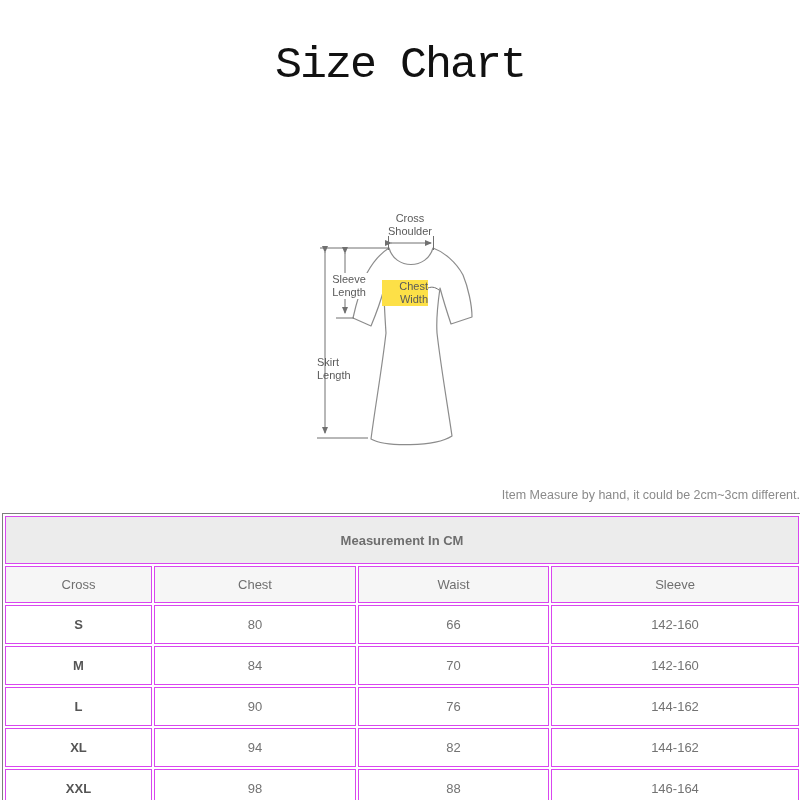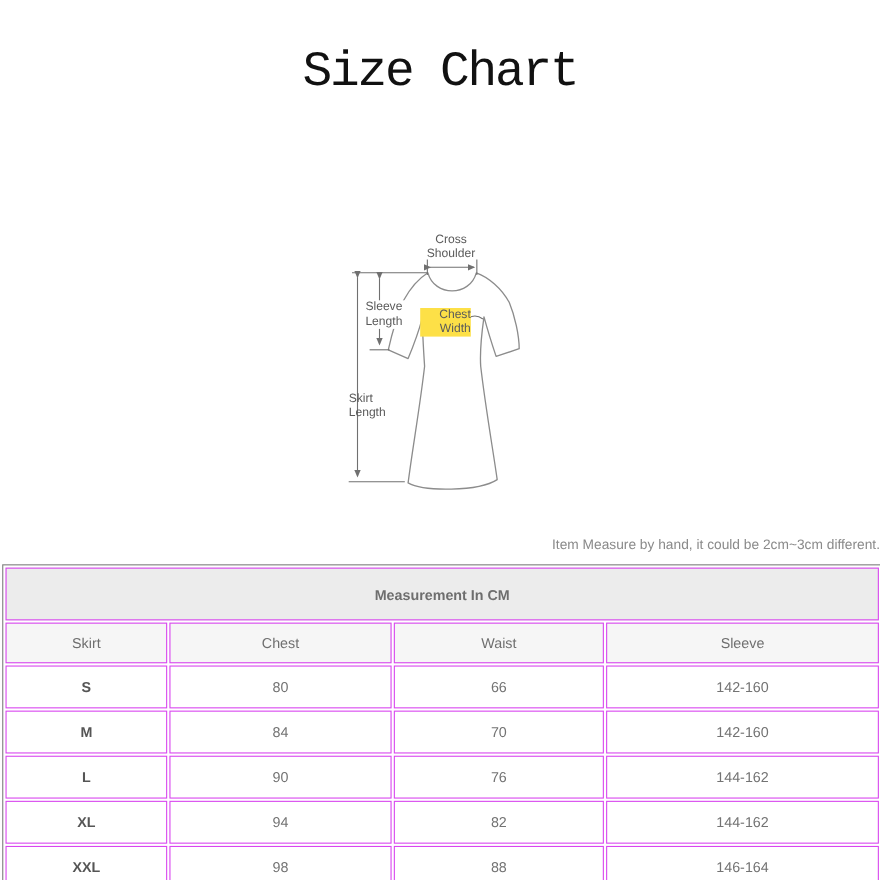--- a/index.html
+++ b/index.html
@@ -103,21 +103,21 @@
     <col style="width:147px">
       <col style="width:202px">
       <col style="width:191px">
       <col style="width:248px">
   </colgroup>
   <tbody>
     <tr>
       <td class="tbl-title" colspan="4">Measurement In CM</td>
     </tr>
     <tr>
-      <td class="col-head">Skirt</td>
+      <td class="col-head">Cross</td>
       <td class="col-head">Chest</td>
       <td class="col-head">Waist</td>
       <td class="col-head">Sleeve</td>
     </tr>
     <tr>
       <td class="data-cell size-cell">S</td>
       <td class="data-cell">80</td>
       <td class="data-cell">66</td>
       <td class="data-cell">142-160</td>
     </tr>

